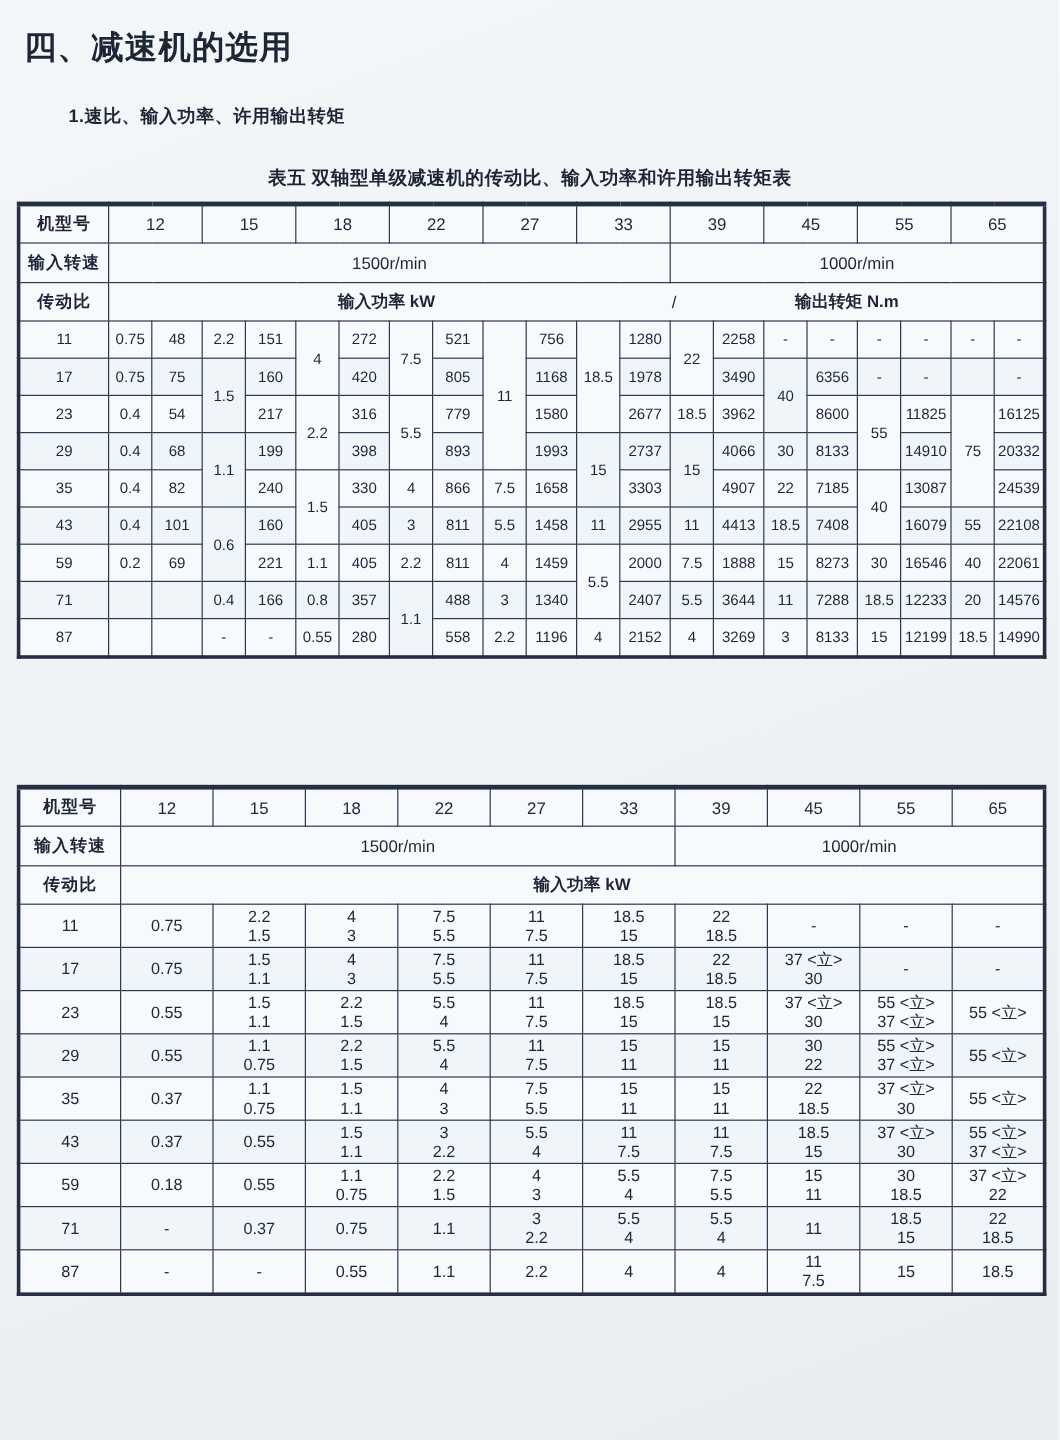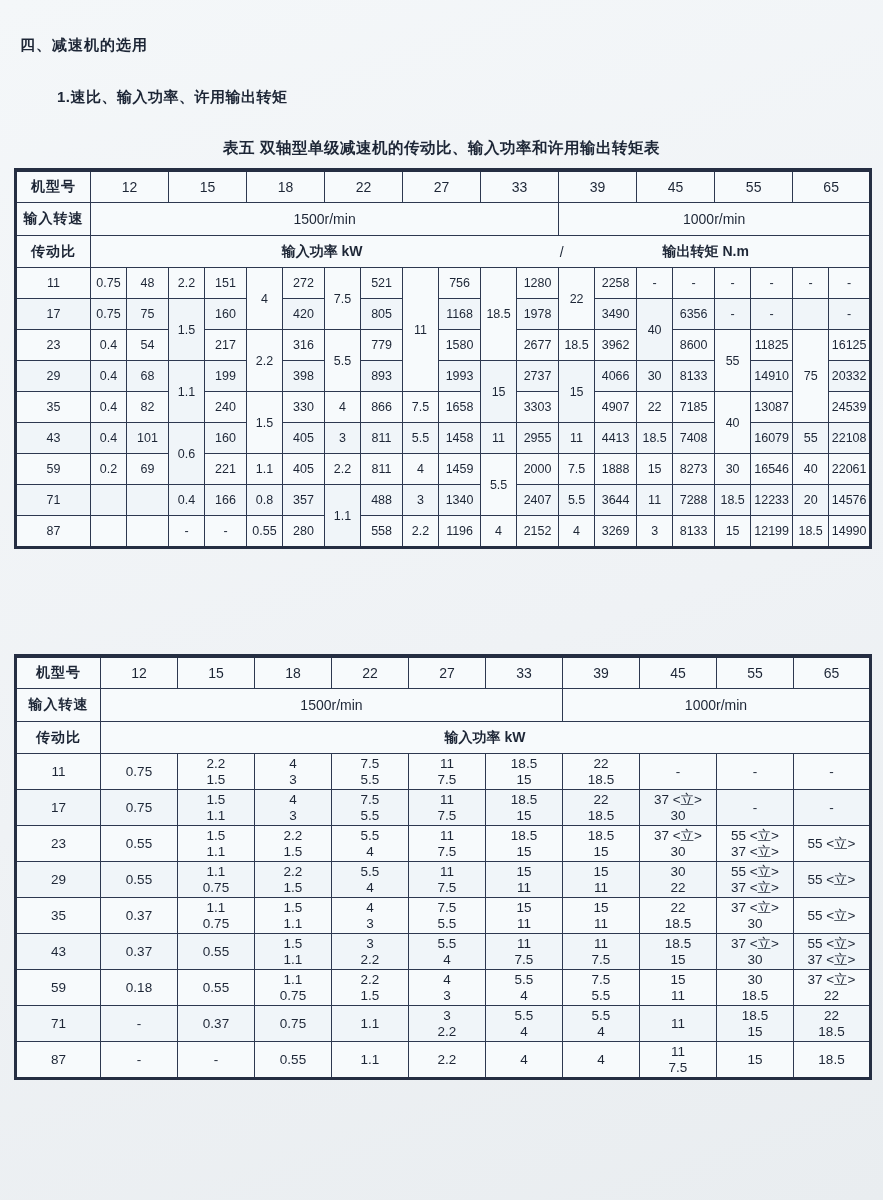--- a/index.html
+++ b/index.html
@@ -5,32 +5,32 @@
   html,body{margin:0;padding:0;}
   body{
     width:883px;height:1200px;
     background:linear-gradient(160deg,#f4f7f9 0%,#eff2f5 55%,#e9edf0 100%);
     font-family:"Liberation Sans",sans-serif;
     color:#1d2636;
     position:relative;
     overflow:hidden;
   }
   .page-title{
-    position:absolute;left:20px;top:36px;
-    font-size:15px;font-weight:bold;letter-spacing:1px;
+    position:absolute;left:20px;top:21px;
+    font-size:27px;font-weight:bold;letter-spacing:1px;
   }
   .sub-title{
     position:absolute;left:57px;top:88px;
     font-size:15px;font-weight:bold;letter-spacing:0.5px;
   }
   .tbl-caption{
     position:absolute;left:0;width:883px;
     text-align:center;font-size:15.5px;font-weight:bold;letter-spacing:0.5px;
   }
-  #cap5{top:138px;}
+  #cap5{top:138px;font-family:Liberation Serif, serif;}
   #cap6{top:614px;margin-top:40px;}
   table{
     position:absolute;left:14px;
     border-collapse:collapse;table-layout:fixed;
     background:#f7fafc;
   }
   #t5{top:168px;width:855px;}
   #t6{top:654px;width:855px;}
   td,th{
     border:1.5px solid #2d3850;

